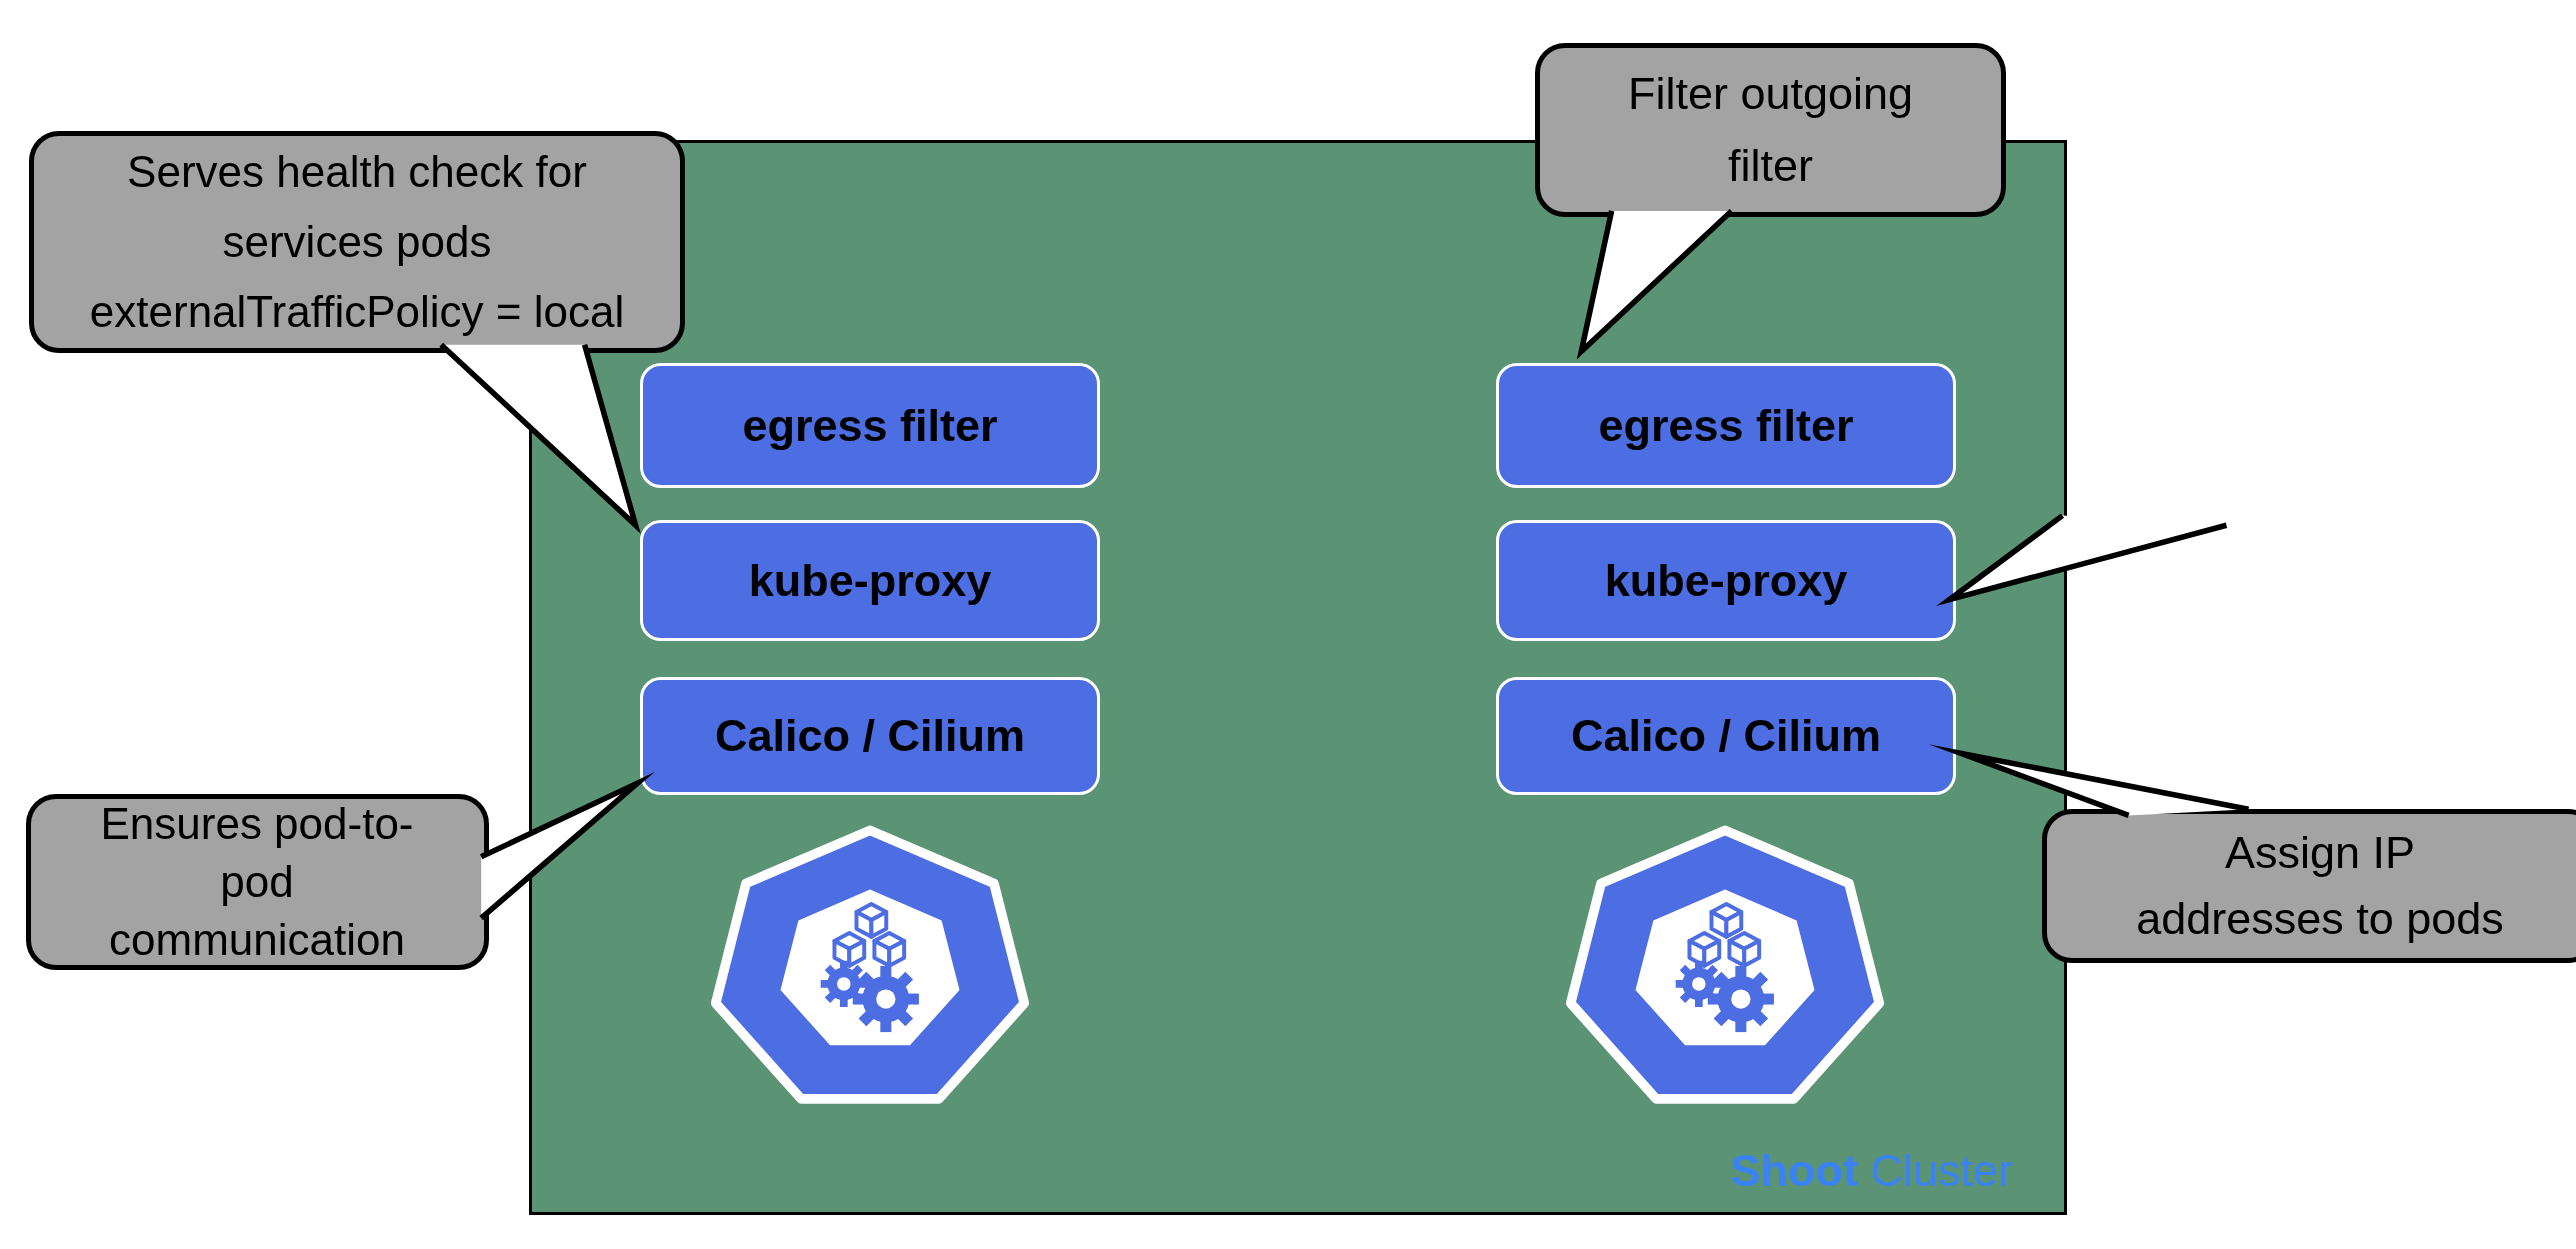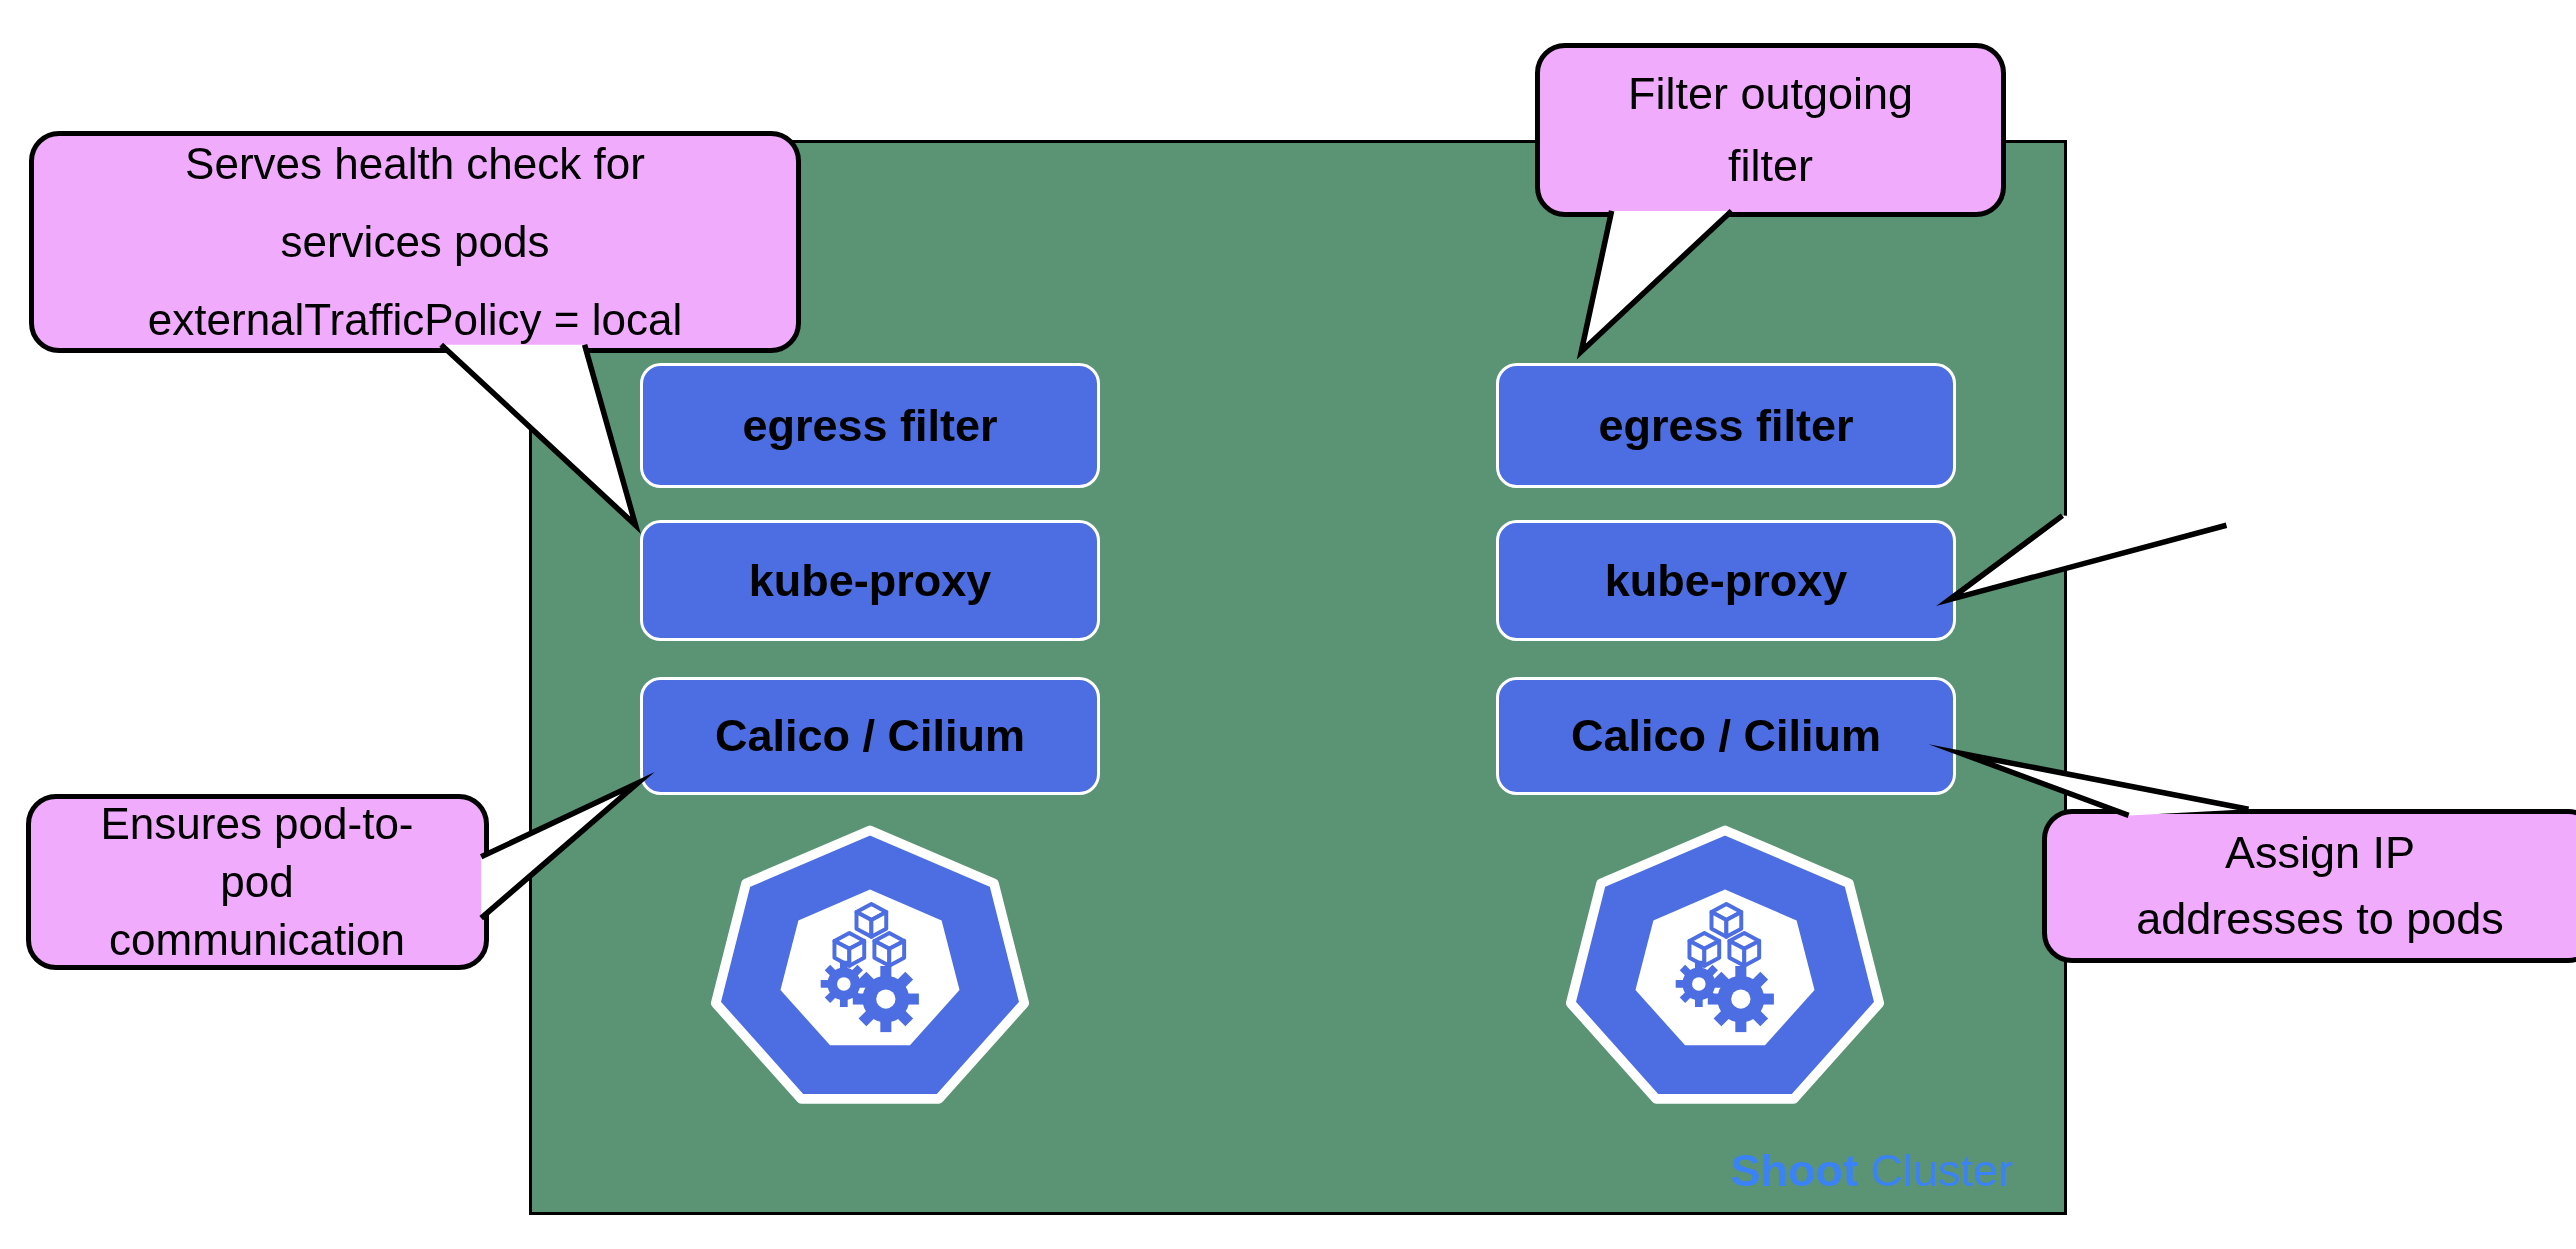--- a/index.html
+++ b/index.html
@@ -37,21 +37,21 @@
     display:flex;align-items:center;justify-content:center;
   }
   .comp span{
     color:#000000;
     font-weight:bold;
     font-size:45px;
     white-space:nowrap;
   }
   .bubble{
     position:absolute;
-    background:#f0abfc;
+    background:#a3a3a3;
     border:5.5px solid #000000;
     border-radius:30px;
     box-sizing:border-box;
     display:flex;flex-direction:column;align-items:center;justify-content:center;
     text-align:center;
     color:#000000;
   }
   .bubble span{display:block;white-space:nowrap;}
   .logo{position:absolute;}
   .tails{position:absolute;left:0;top:0;pointer-events:none;}
@@ -123,21 +123,21 @@
     <use href="#k8snode"></use>
   </svg>
   <svg class="logo" style="left:1563px;top:820px;" width="324" height="303" viewBox="-235 -220 470 440">
     <use href="#k8snode"></use>
   </svg>
 
   <div class="cluster-label">
     <span class="bold" style="display:inline;">Shoot</span><span style="display:inline;"> Cluster</span>
   </div>
 
-  <div class="bubble" style="left:29px;top:131px;width:772px;height:222px;font-size:44px;line-height:70px;gap:8px;">
+  <div class="bubble" style="left:29px;top:131px;width:656px;height:222px;font-size:44px;line-height:70px;">
     <span>Serves health check for</span>
     <span>services pods</span>
     <span>externalTrafficPolicy = local</span>
   </div>
 
   <div class="bubble" style="left:1535px;top:43px;width:471px;height:174px;font-size:45px;line-height:72px;">
     <span>Filter outgoing</span>
     <span>filter</span>
   </div>
 

